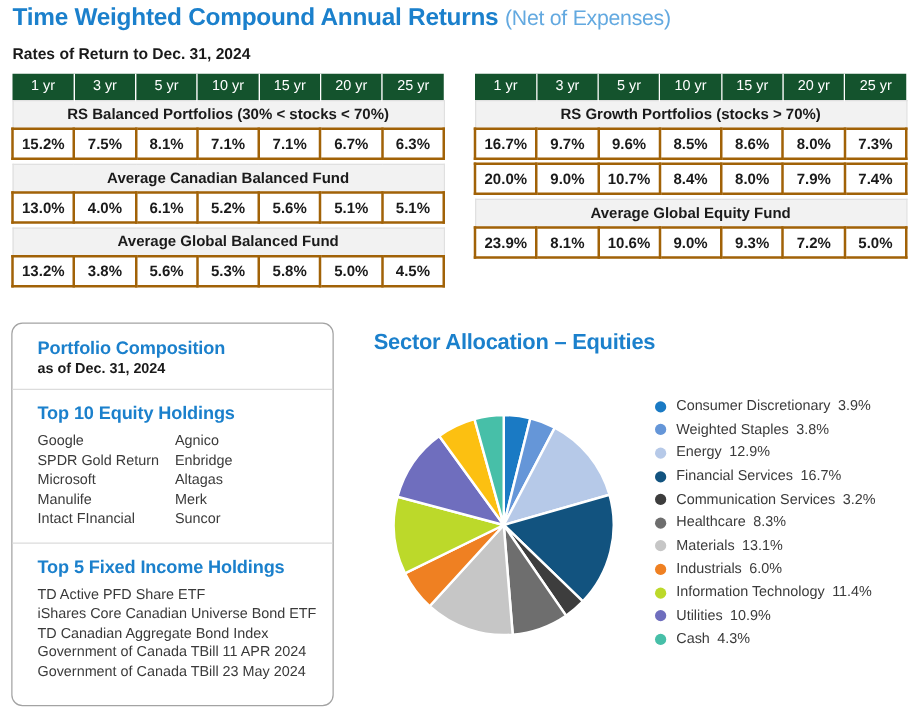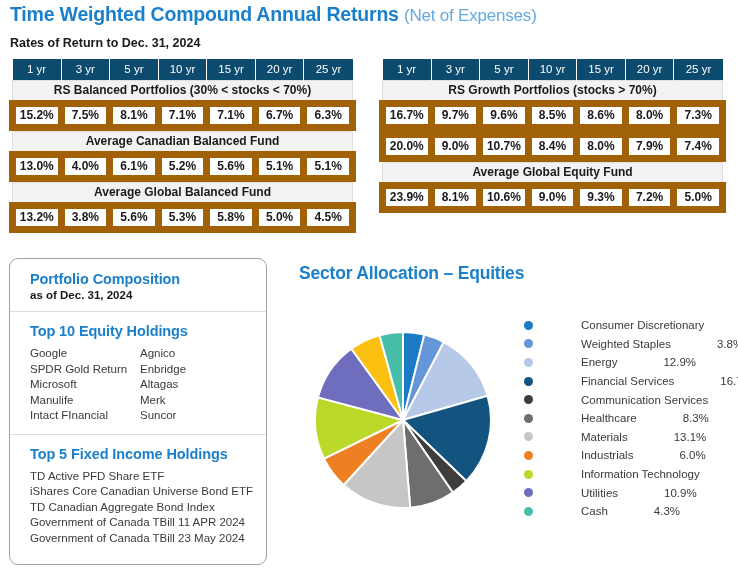--- a/index.html
+++ b/index.html
@@ -35,21 +35,21 @@
   .ret-table {
     position: absolute;
     width: 347px;
     border-collapse: collapse;
     table-layout: fixed;
   }
   .ret-table.left  { left: 9px;   top: 59px; }
   .ret-table.right { left: 379px; top: 59px; }
 
   .ret-table th {
-    background: #0c4a6e;
+    background: #14532d;
     color: #ffffff;
     font-size: 11.5px;
     font-weight: normal;
     height: 21px;
     text-align: center;
     border: 1px solid #ffffff;
     border-top: none; border-bottom: none;
     padding: 0;
   }
   .ret-table th:first-child { border-left: none; }
@@ -61,21 +61,21 @@
     font-size: 12px; font-weight: bold;
     height: 23px; text-align: center;
     border: 1px solid #e0e0e0;
     padding: 0;
   }
   .ret-table td.val {
     background: #ffffff;
     color: #1a1a1a;
     font-size: 12px; font-weight: bold;
     height: 24px; text-align: center;
-    border: 7px solid #a16207;
+    border: 2px solid #a16207;
     padding: 0;
   }
   .ret-table tr.spacer td { height: 4px; border: none; background: #ffffff; padding: 0; }
 
   
   .pc-card {
     position: absolute; left: 9px; top: 258px;
     width: 258px; height: 307px;
     border: 1px solid #a3a3a3;
     border-radius: 9px;
@@ -103,21 +103,20 @@
     letter-spacing: -0.2px; white-space: nowrap;
   }
   .pie-wrap { position: absolute; left: 313px; top: 330px; width: 180px; height: 180px; }
   .pie-wrap svg { display: block; }
 
   .legend { position: absolute; left: 524px; top: 316px; width: 210px; }
   .legend-row {
     display: flex; align-items: center;
     height: 18.6px; font-size: 11.5px; color: #3a3a3a;
     white-space: nowrap;
-    gap: 40px;
   }
   .legend-dot {
     width: 9px; height: 9px; border-radius: 50%;
     margin-right: 8px; flex: none;
   }
   .legend-pct { margin-left: 6px; }
 </style>
 </head>
 <body>
 

